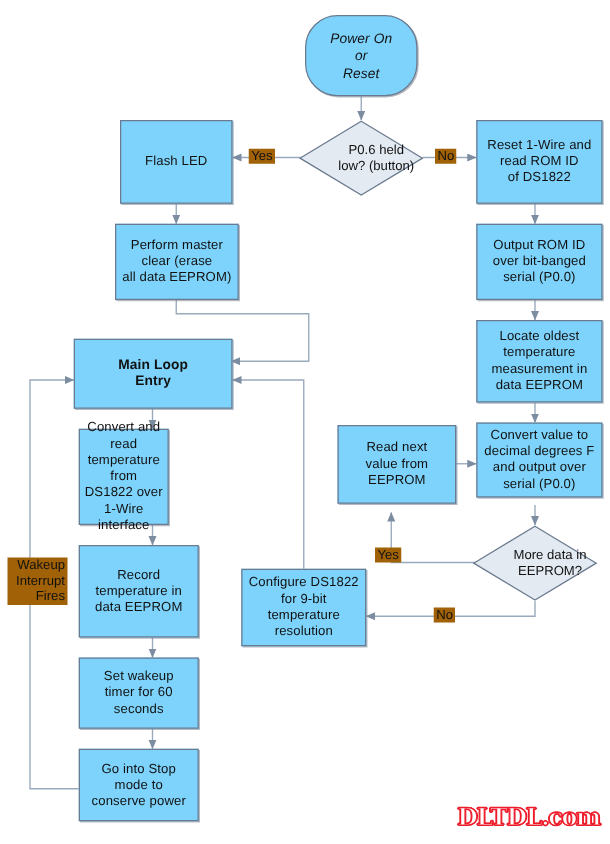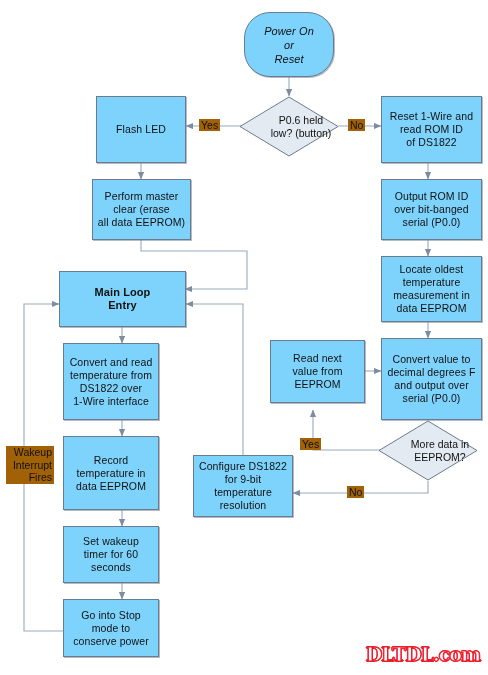--- a/index.html
+++ b/index.html
@@ -160,21 +160,21 @@
   </div>
 
   <div class="node" style="left:381px;top:179px;width:101px;height:61px;">
     <span>Output ROM ID<br>over bit-banged<br>serial (P0.0)</span>
   </div>
 
   <div class="node" style="left:381px;top:256px;width:101px;height:66px;">
     <span>Locate oldest<br>temperature<br>measurement in<br>data EEPROM</span>
   </div>
 
-  <div class="node" style="left:381px;top:338px;width:101px;height:82px;">
+  <div class="node" style="left:381px;top:338px;width:101px;height:60px;">
     <span>Convert value to<br>decimal degrees F<br>and output over<br>serial (P0.0)</span>
   </div>
 
   <div class="diamond" style="left:378px;top:420px;width:100px;height:61px;">
     <svg class="dshape" viewBox="0 0 100 61" width="100" height="61">
       <polygon points="50,1 99,30.5 50,60 1,30.5" fill="#e4eaf2" stroke="#6b7b8f" stroke-width="1"></polygon>
     </svg>
     <div class="dtext">More data in<br>EEPROM?</div>
   </div>
 
@@ -183,21 +183,21 @@
   </div>
 
   <div class="node" style="left:193px;top:455px;width:100px;height:62px;">
     <span>Configure DS1822<br>for 9-bit<br>temperature<br>resolution</span>
   </div>
 
   <div class="node bold" style="left:59px;top:271px;width:127px;height:56px;">
     <span>Main Loop<br>Entry</span>
   </div>
 
-  <div class="node" style="left:63px;top:343px;width:96px;height:77px;">
+  <div class="node" style="left:63px;top:343px;width:72px;height:77px;">
     <span>Convert and read<br>temperature from<br>DS1822 over<br>1-Wire interface</span>
   </div>
 
   <div class="node" style="left:63px;top:436px;width:96px;height:74px;">
     <span>Record<br>temperature in<br>data EEPROM</span>
   </div>
 
   <div class="node" style="left:63px;top:526px;width:96px;height:57px;">
     <span>Set wakeup<br>timer for 60<br>seconds</span>
   </div>

